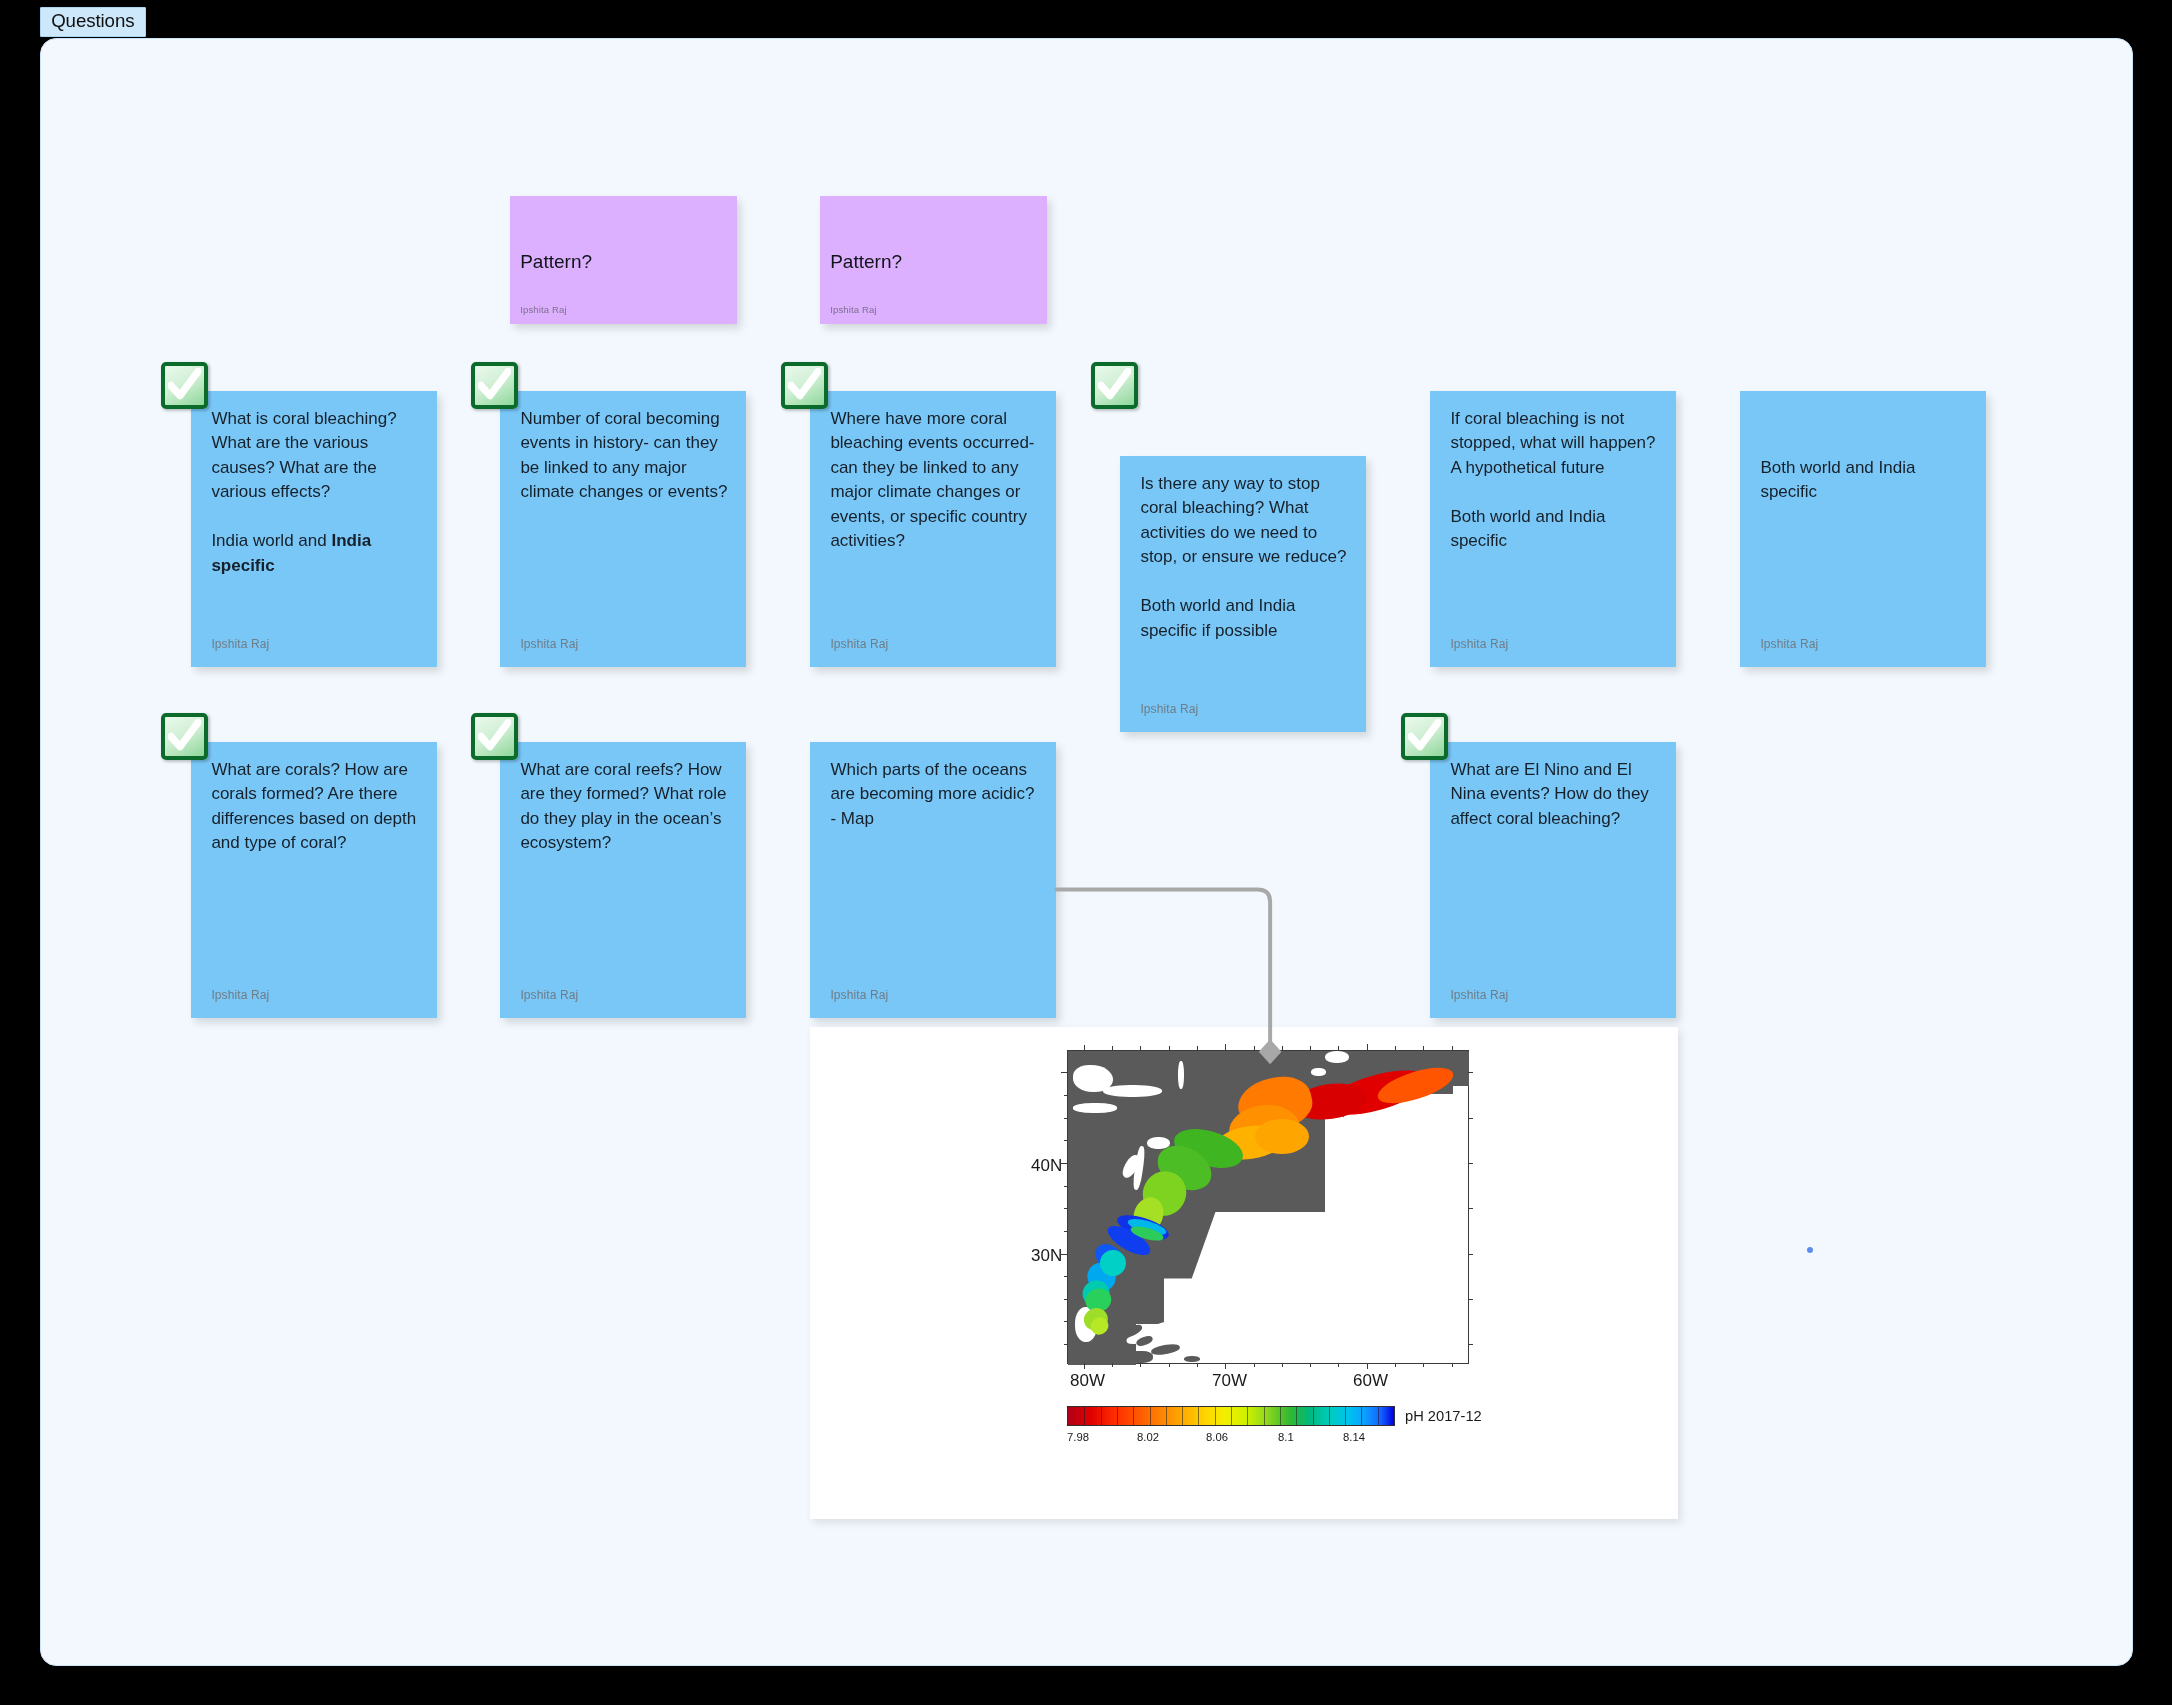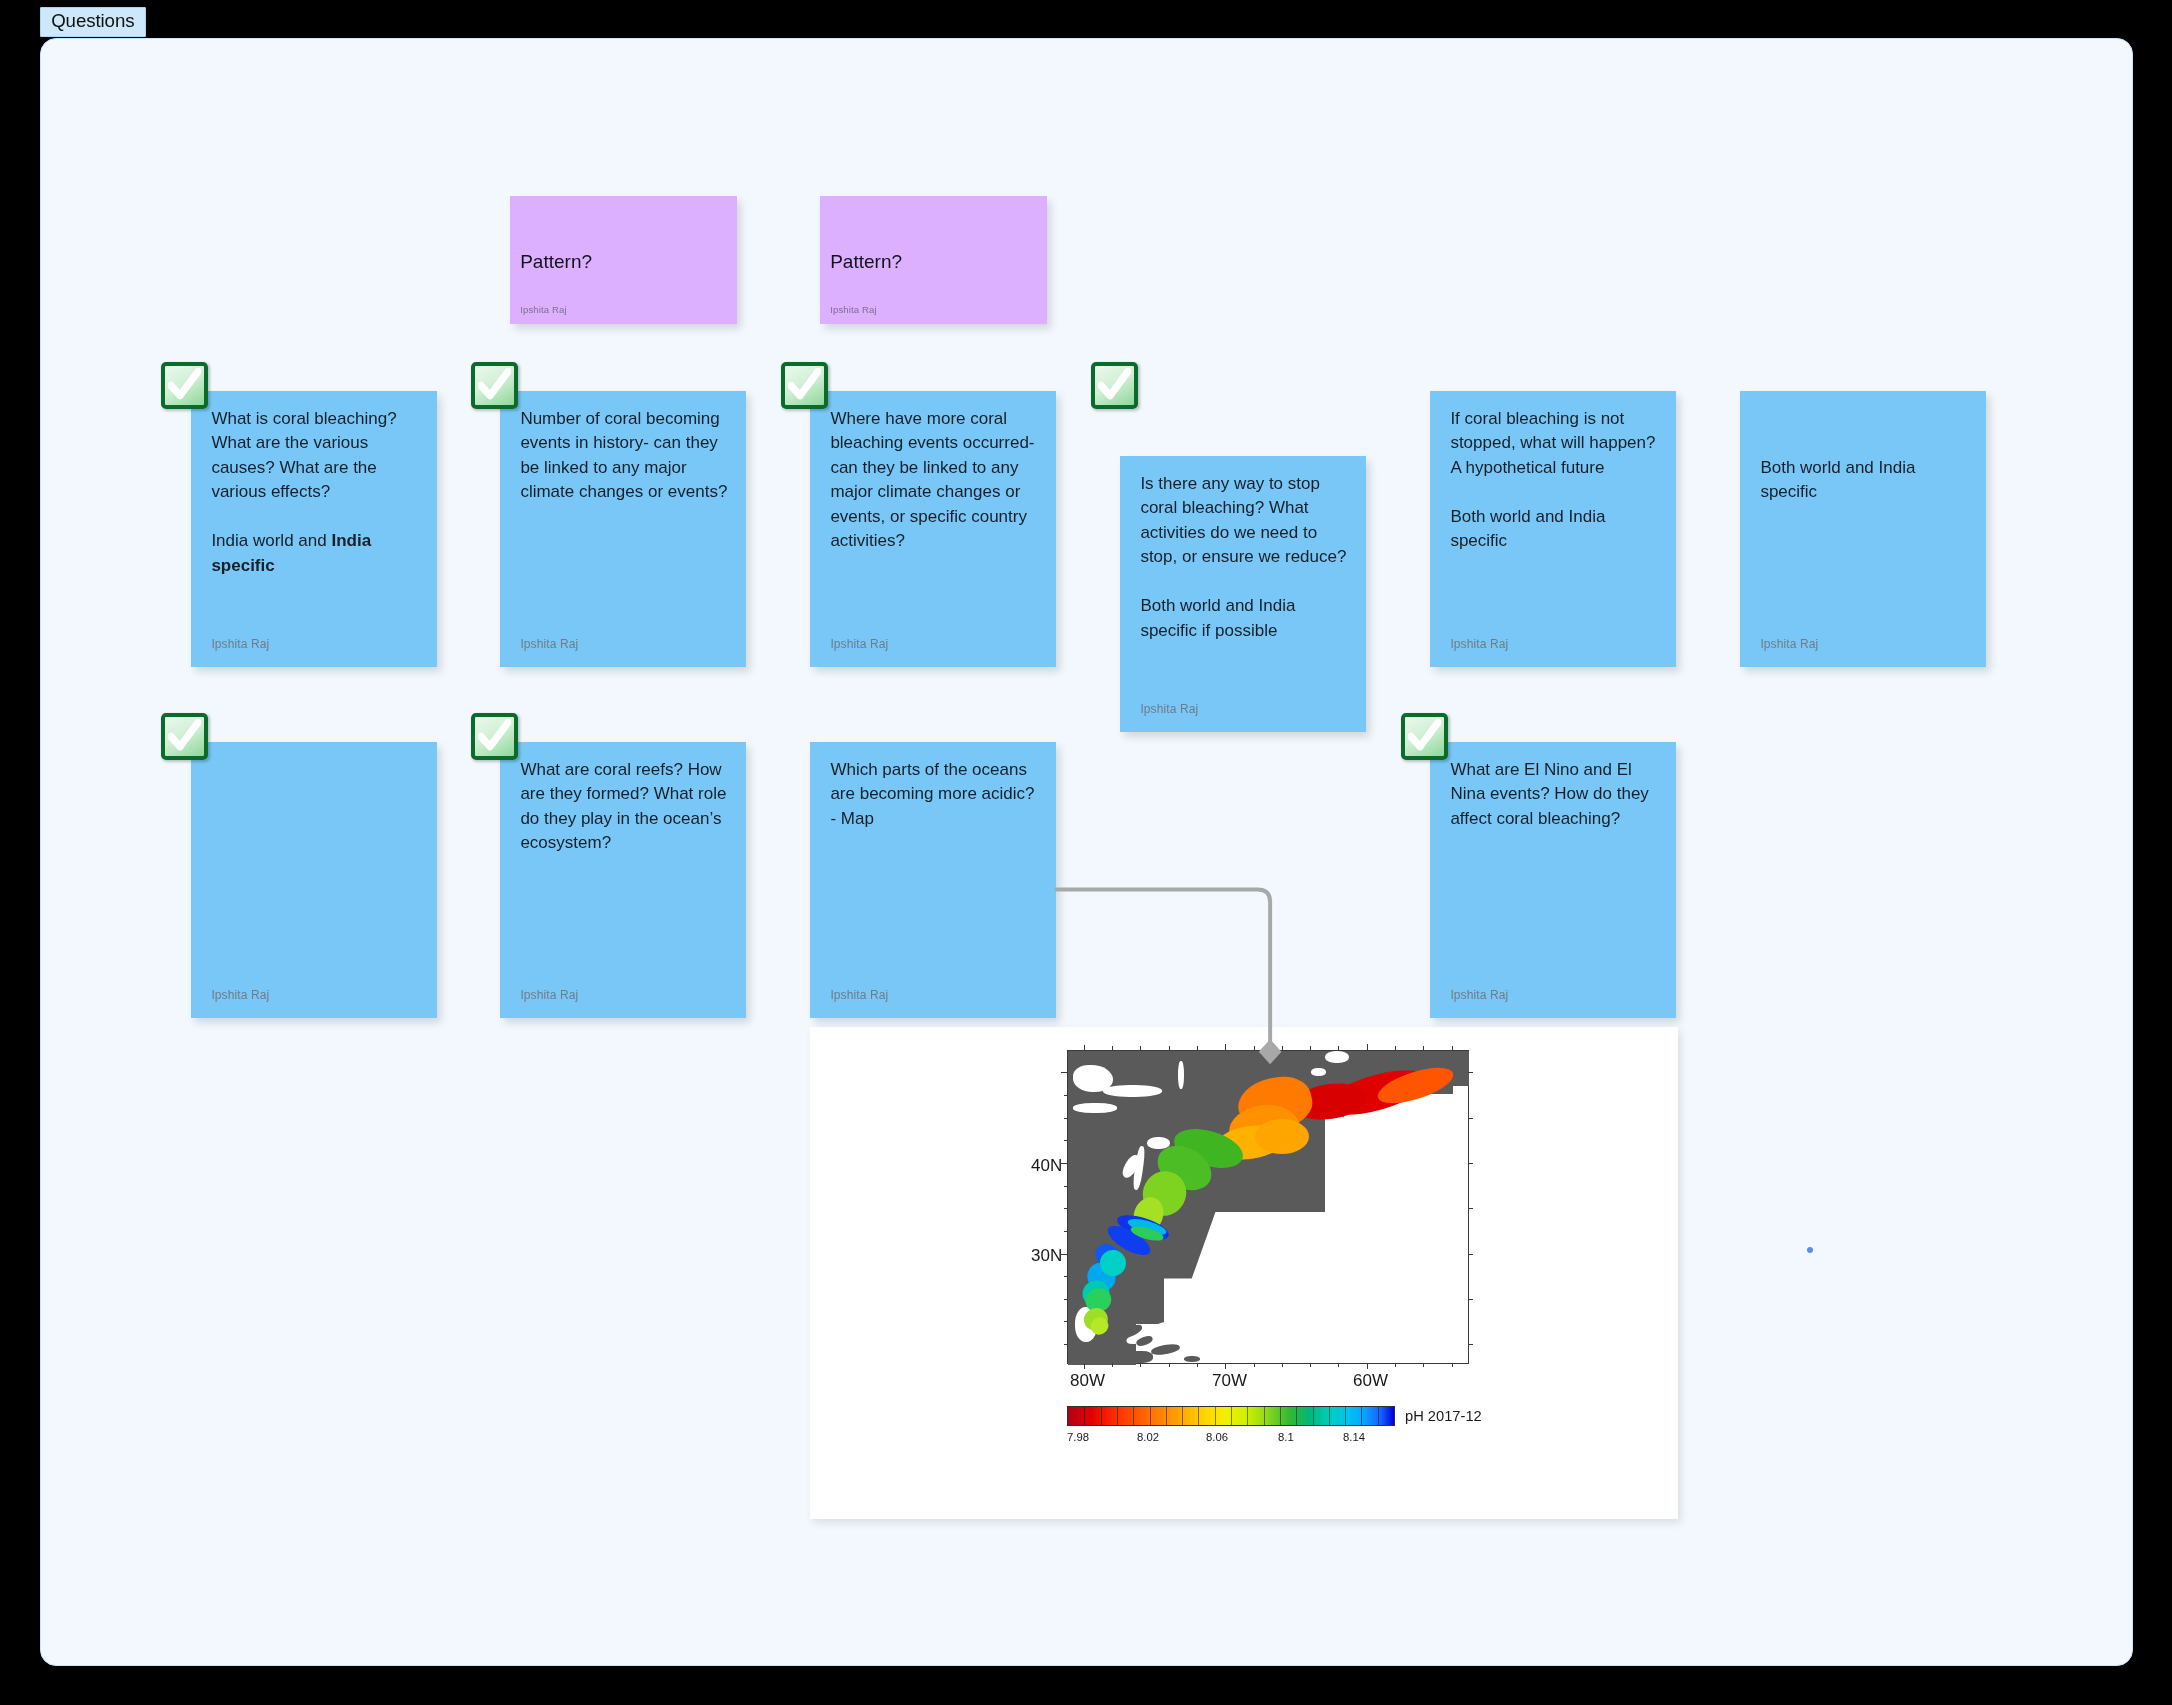--- a/index.html
+++ b/index.html
@@ -190,20 +190,21 @@
       <div class="note-body"><span>If coral bleaching is not stopped, what will happen? A hypothetical future</span><br><br><span>Both world and India specific</span></div>
       <div class="note-author">Ipshita Raj</div>
     </div>
 
     <div class="note note-blue" style="left:1699px; top:352px; width:246px; height:276px;">
       <div class="note-body"><br><br><span>Both world and India specific</span></div>
       <div class="note-author">Ipshita Raj</div>
     </div>
 
     <div class="note note-blue" style="left:150px; top:703px; width:246px; height:276px;">
+      <div class="note-body">What are corals? How are corals formed? Are there differences based on depth and type of coral?</div>
       <div class="note-author">Ipshita Raj</div>
     </div>
 
     <div class="note note-blue" style="left:459px; top:703px; width:246px; height:276px;">
       <div class="note-body">What are coral reefs? How are they formed? What role do they play in the ocean’s ecosystem?</div>
       <div class="note-author">Ipshita Raj</div>
     </div>
 
     <div class="note note-blue" style="left:769px; top:703px; width:246px; height:276px;">
       <div class="note-body">Which parts of the oceans are becoming more acidic?- Map</div>

